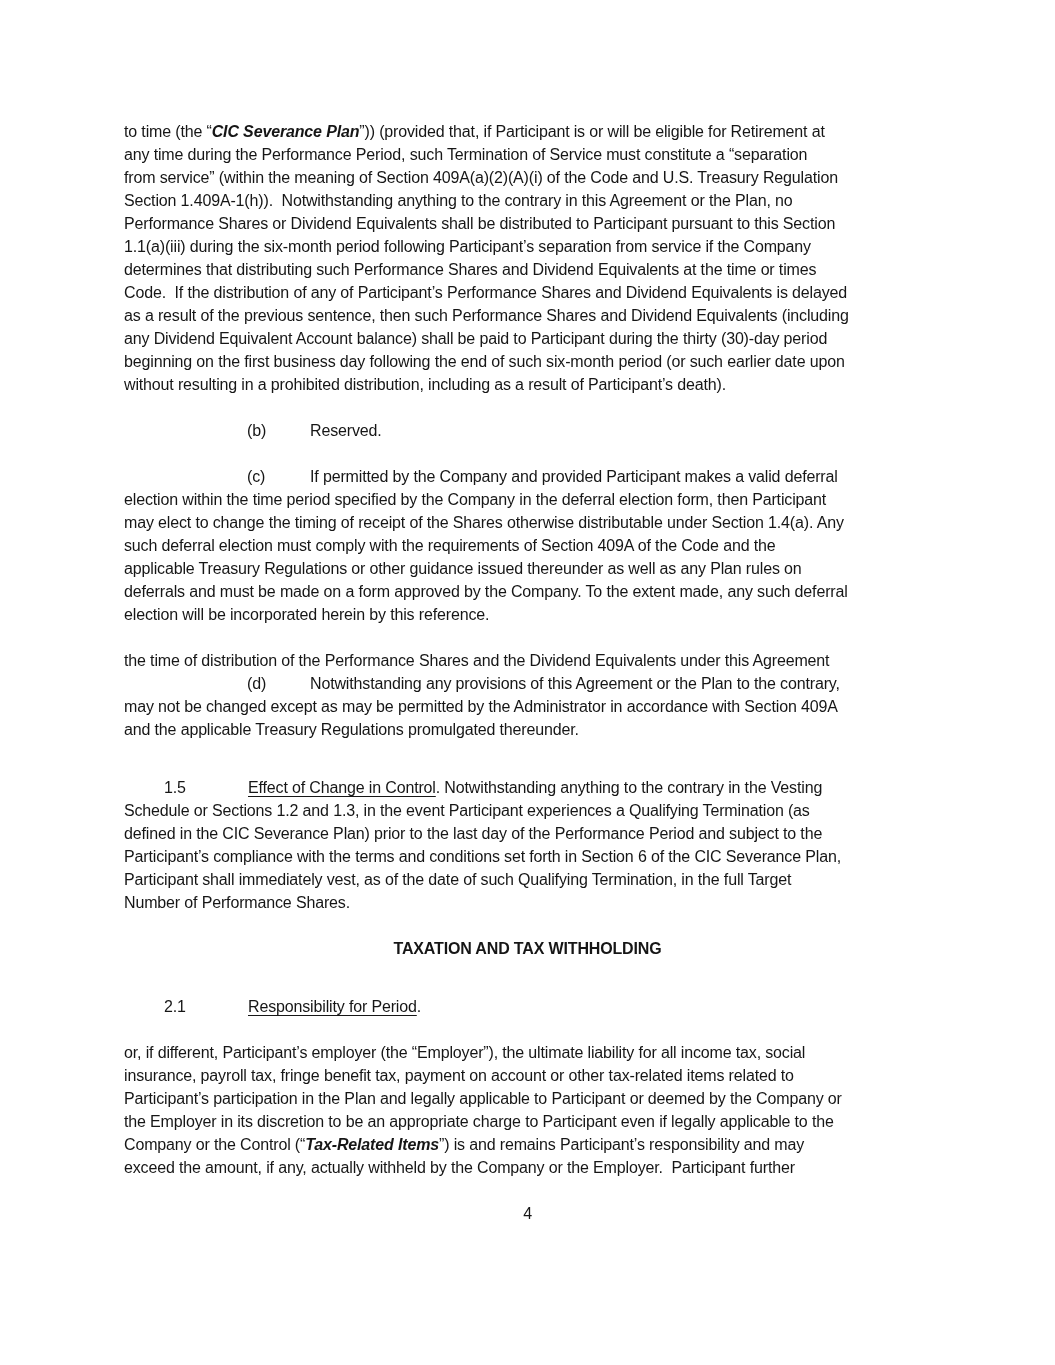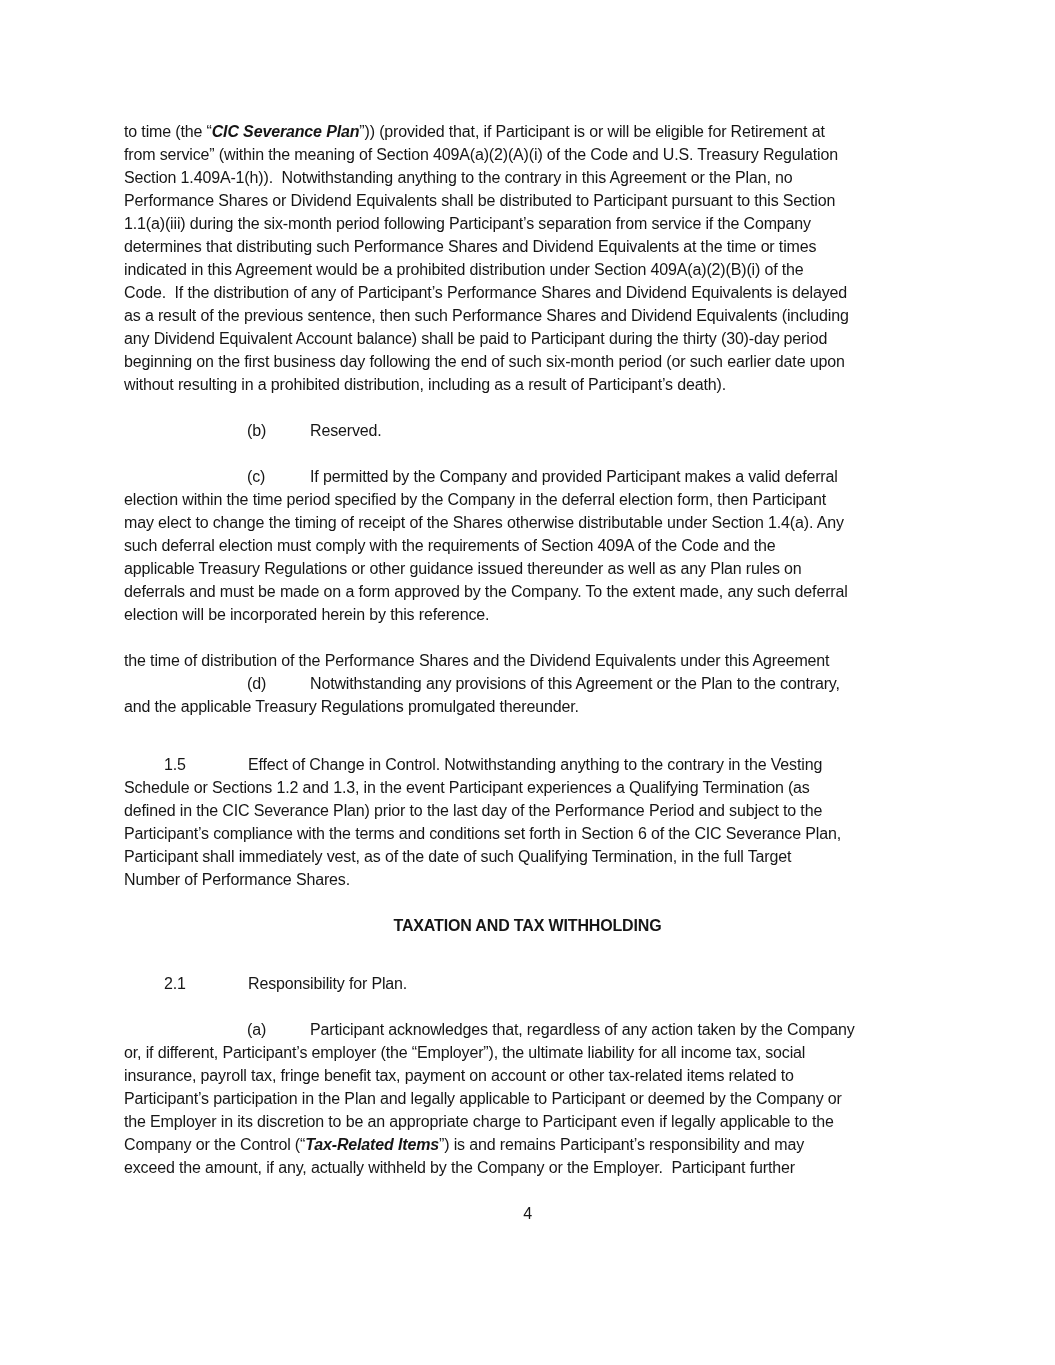--- a/index.html
+++ b/index.html
@@ -29,40 +29,40 @@
   .letter .first { padding-left: 123px; }
   .letter .label { width: 63px; }
   
   .section .first { padding-left: 40px; }
   .section .label { width: 84px; margin-top: 12px; }
   
   .heading { text-align: center; font-weight: bold; }
   .heading .line { white-space: pre; }
   .b { font-weight: bold; }
   .i { font-style: italic; }
-  .u { text-underline-offset: 3px; }
+  .u { text-decoration: underline; text-underline-offset: 3px; }
   .footer {
     text-align: center;
     margin-top: 11px;
     white-space: pre;
   }
 </style>
 </head>
 <body>
 
 <div class="page">
   <div class="body">
       <div class="para body">
         <div class="line first"><span>to time (the “</span><span class="b i">CIC Severance Plan</span><span>”)) (provided that, if Participant is or will be eligible for Retirement at</span></div>
+        <div class="line"><span>any time during the Performance Period, such Termination of Service must constitute a “separation</span></div>
         <div class="line"><span>from service” (within the meaning of Section 409A(a)(2)(A)(i) of the Code and U.S. Treasury Regulation</span></div>
         <div class="line"><span>Section 1.409A-1(h)).  Notwithstanding anything to the contrary in this Agreement or the Plan, no</span></div>
         <div class="line"><span>Performance Shares or Dividend Equivalents shall be distributed to Participant pursuant to this Section</span></div>
         <div class="line"><span>1.1(a)(iii) during the six-month period following Participant’s separation from service if the Company</span></div>
         <div class="line"><span>determines that distributing such Performance Shares and Dividend Equivalents at the time or times</span></div>
-        <div class="line"><span>indicated in this Agreement would be a prohibited distribution under Section 409A(a)(2)(B)(i) of the</span></div>
         <div class="line"><span>Code.  If the distribution of any of Participant’s Performance Shares and Dividend Equivalents is delayed</span></div>
         <div class="line"><span>as a result of the previous sentence, then such Performance Shares and Dividend Equivalents (including</span></div>
         <div class="line"><span>any Dividend Equivalent Account balance) shall be paid to Participant during the thirty (30)-day period</span></div>
         <div class="line"><span>beginning on the first business day following the end of such six-month period (or such earlier date upon</span></div>
         <div class="line"><span>without resulting in a prohibited distribution, including as a result of Participant’s death).</span></div>
       </div>
       <div class="para letter">
         <div class="line first"><span class="label">(b)</span><span>Reserved.</span></div>
       </div>
       <div class="para letter">
@@ -70,38 +70,38 @@
         <div class="line"><span>election within the time period specified by the Company in the deferral election form, then Participant</span></div>
         <div class="line"><span>may elect to change the timing of receipt of the Shares otherwise distributable under Section 1.4(a). Any</span></div>
         <div class="line"><span>such deferral election must comply with the requirements of Section 409A of the Code and the</span></div>
         <div class="line"><span>applicable Treasury Regulations or other guidance issued thereunder as well as any Plan rules on</span></div>
         <div class="line"><span>deferrals and must be made on a form approved by the Company. To the extent made, any such deferral</span></div>
         <div class="line"><span>election will be incorporated herein by this reference.</span></div>
       </div>
       <div class="para letter">
         <div class="line"><span>the time of distribution of the Performance Shares and the Dividend Equivalents under this Agreement</span></div>
         <div class="line first"><span class="label">(d)</span><span>Notwithstanding any provisions of this Agreement or the Plan to the contrary,</span></div>
+        <div class="line"><span>may not be changed except as may be permitted by the Administrator in accordance with Section 409A</span></div>
         <div class="line"><span>and the applicable Treasury Regulations promulgated thereunder.</span></div>
       </div>
       <div class="para section">
         <div class="line first"><span class="label">1.5</span><span class="u">Effect of Change in Control</span><span>. Notwithstanding anything to the contrary in the Vesting</span></div>
         <div class="line"><span>Schedule or Sections 1.2 and 1.3, in the event Participant experiences a Qualifying Termination (as</span></div>
         <div class="line"><span>defined in the CIC Severance Plan) prior to the last day of the Performance Period and subject to the</span></div>
         <div class="line"><span>Participant’s compliance with the terms and conditions set forth in Section 6 of the CIC Severance Plan,</span></div>
         <div class="line"><span>Participant shall immediately vest, as of the date of such Qualifying Termination, in the full Target</span></div>
         <div class="line"><span>Number of Performance Shares.</span></div>
       </div>
       <div class="para heading">
         <div class="line"><span>TAXATION AND TAX WITHHOLDING</span></div>
       </div>
       <div class="para section">
-        <div class="line first"><span class="label">2.1</span><span class="u">Responsibility for Plan</span><span>.</span></div>
+        <div class="line first"><span class="label">2.1</span><span class="u">Responsibility for Period</span><span>.</span></div>
       </div>
       <div class="para letter">
-        <div class="line first"><span class="label">(a)</span><span>Participant acknowledges that, regardless of any action taken by the Company</span></div>
         <div class="line"><span>or, if different, Participant’s employer (the “Employer”), the ultimate liability for all income tax, social</span></div>
         <div class="line"><span>insurance, payroll tax, fringe benefit tax, payment on account or other tax-related items related to</span></div>
         <div class="line"><span>Participant’s participation in the Plan and legally applicable to Participant or deemed by the Company or</span></div>
         <div class="line"><span>the Employer in its discretion to be an appropriate charge to Participant even if legally applicable to the</span></div>
         <div class="line"><span>Company or the Control (“</span><span class="b i">Tax-Related Items</span><span>”) is and remains Participant’s responsibility and may</span></div>
         <div class="line"><span>exceed the amount, if any, actually withheld by the Company or the Employer.  Participant further</span></div>
       </div>
     </div>
   <div class="footer">4</div>
 </div>

